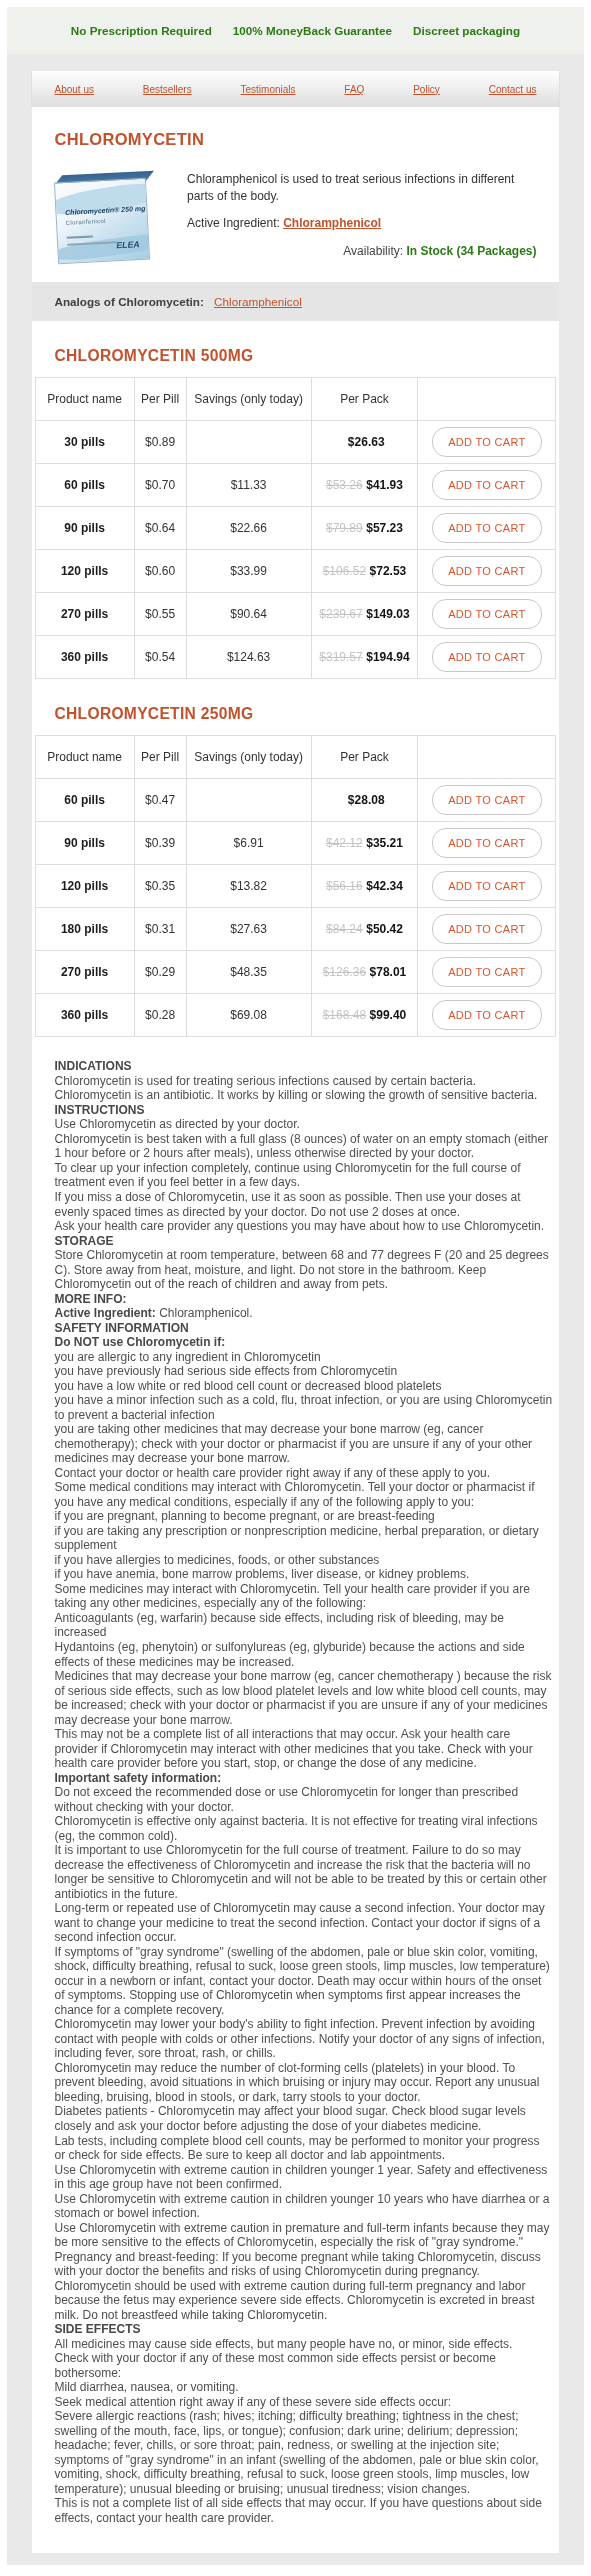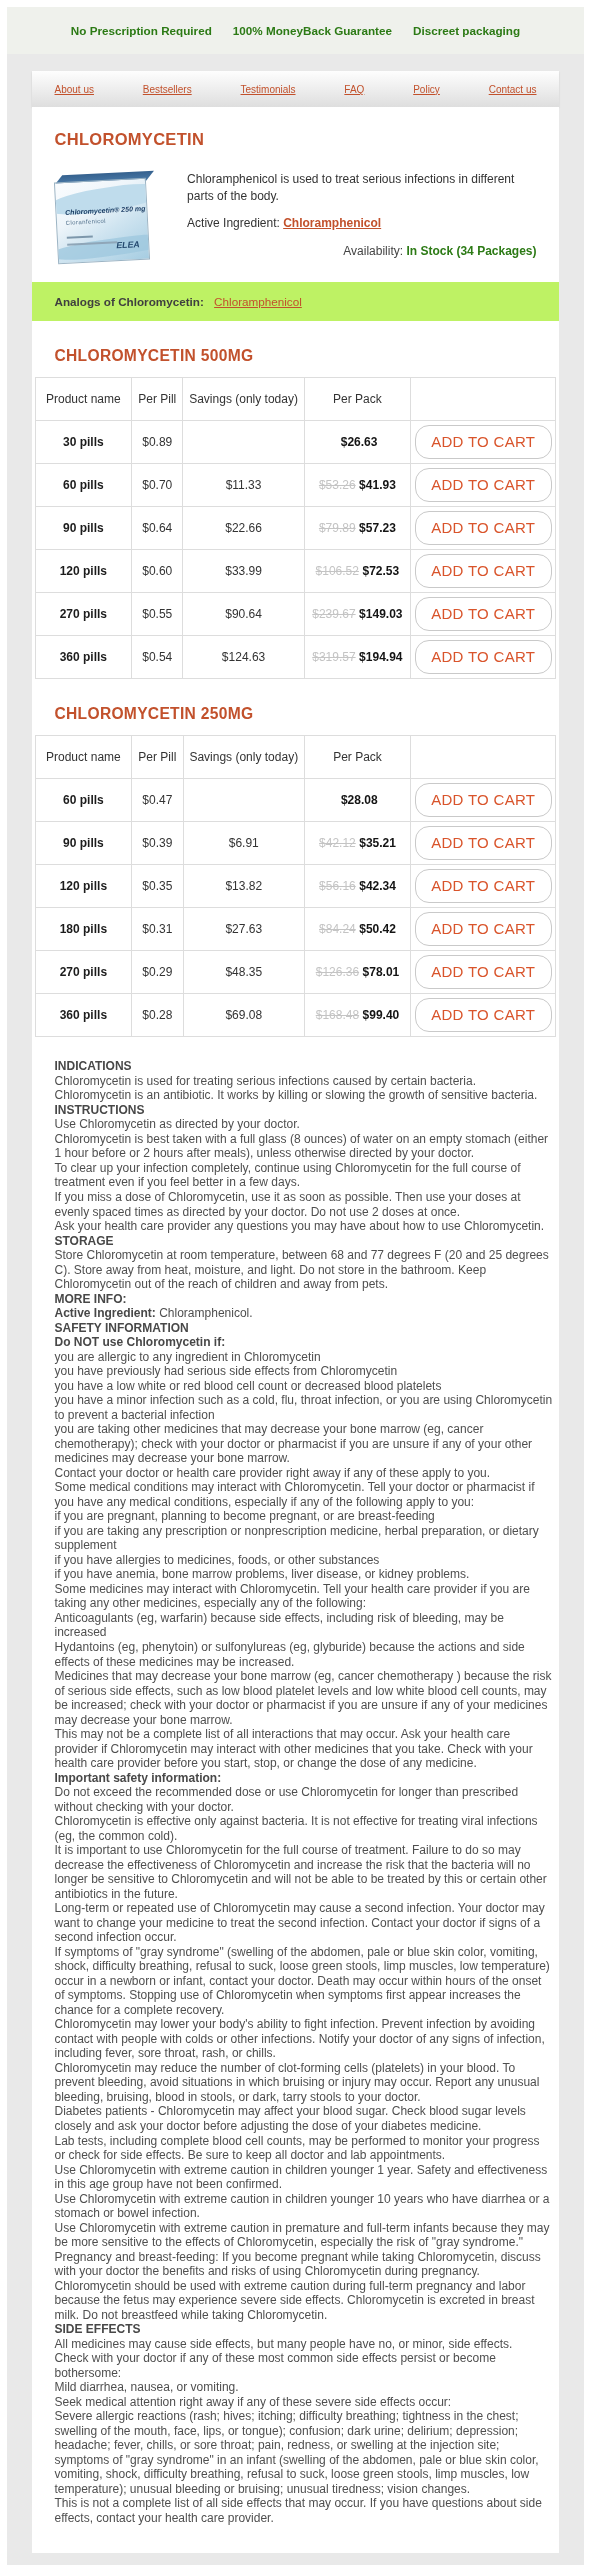--- a/index.html
+++ b/index.html
@@ -25,37 +25,37 @@
   .pk2{position:absolute;left:8.7px;top:37px;font-size:6px;color:#52718c;letter-spacing:0.4px;z-index:2;}
   .pkline{position:absolute;left:8.7px;top:54px;width:26px;height:1.7px;background:#7d97ab;z-index:2;}
   .pkline2{position:absolute;left:8.7px;top:61px;width:50px;height:1.7px;background:#8fa6b8;z-index:2;}
   .pk3{position:absolute;right:8.7px;bottom:10.4px;font-size:8.7px;font-weight:bold;font-style:italic;color:#23486e;z-index:2;}
   .pinfo{flex:1;font-size:12px;color:#333;margin-left:20px;}
   .pdesc{margin:3.5px 0 12px;line-height:1.35;}
   .ingr{margin:0 0 14px;}
   .ingr a{color:#c2512c;font-weight:bold;text-decoration:underline;cursor:pointer;}
   .avail{text-align:right;color:#444;margin-top:14px;}
   .avail .ok{color:#2c7a15;font-weight:bold;}
-  .analogs{background:#bef264;padding:13px 22.5px;font-size:11.7px;color:#3f3f3f;}
+  .analogs{background:#e5e5e5;padding:13px 22.5px;font-size:11.7px;color:#3f3f3f;}
   .analogs .lbl{font-weight:bold;}
   .analogs a{color:#c2512c;text-decoration:underline;margin-left:7px;cursor:pointer;}
   h2.sect{color:#c2512c;font-size:15.6px;margin:0;padding:26px 0 12px 22.5px;letter-spacing:0.3px;}
   
   table.prices{border-collapse:collapse;width:calc(100% - 5.2px);margin:0 2.6px;font-size:12px;color:#333;}
   table.prices th,table.prices td{border:0.9px solid #ddd;height:42px;text-align:center;padding:0 3.5px;background:#fff;}
   table.prices th{font-weight:normal;color:#333;font-size:12px;}
   td.c-name{text-align:left;padding-left:22.5px;font-weight:bold;color:#1c1c1c;width:19%;}
   th.h-name{width:19%;}
   th.h-pill,td.c-pill{width:10%;}
   th.h-sav,td.c-sav{width:24%;}
   th.h-pack,td.c-pack{width:20.5%;}
   th.h-btn,td.c-btn{width:26.5%;border-left:none;}
   td.c-pack .old{color:#c4c4c4;text-decoration:line-through;margin-right:3.5px;}
   td.c-pack .new{font-weight:bold;color:#141414;}
-  .cart-btn{background:#fff;border:0.9px solid #c9c9c9;border-radius:14px;color:#d9542b;font-size:15px;padding:7.8px 15.6px;letter-spacing:0.3px;cursor:pointer;font-family:inherit;white-space:nowrap;}
+  .cart-btn{background:#fff;border:0.9px solid #c9c9c9;border-radius:14px;color:#d9542b;font-size:11px;padding:7.8px 15.6px;letter-spacing:0.3px;cursor:pointer;font-family:inherit;white-space:nowrap;}
   
   .info{padding:22.5px 7px 5.2px 22.5px;width:498px;box-sizing:content-box;font-size:12px;line-height:1.21;color:#4f4f4f;}
   .iline{margin:0;}
   .iline.h{font-weight:bold;color:#484848;}
   .ilead{font-weight:bold;color:#484848;}
 </style>
 </head>
 <body>
 
 <div class="page">

